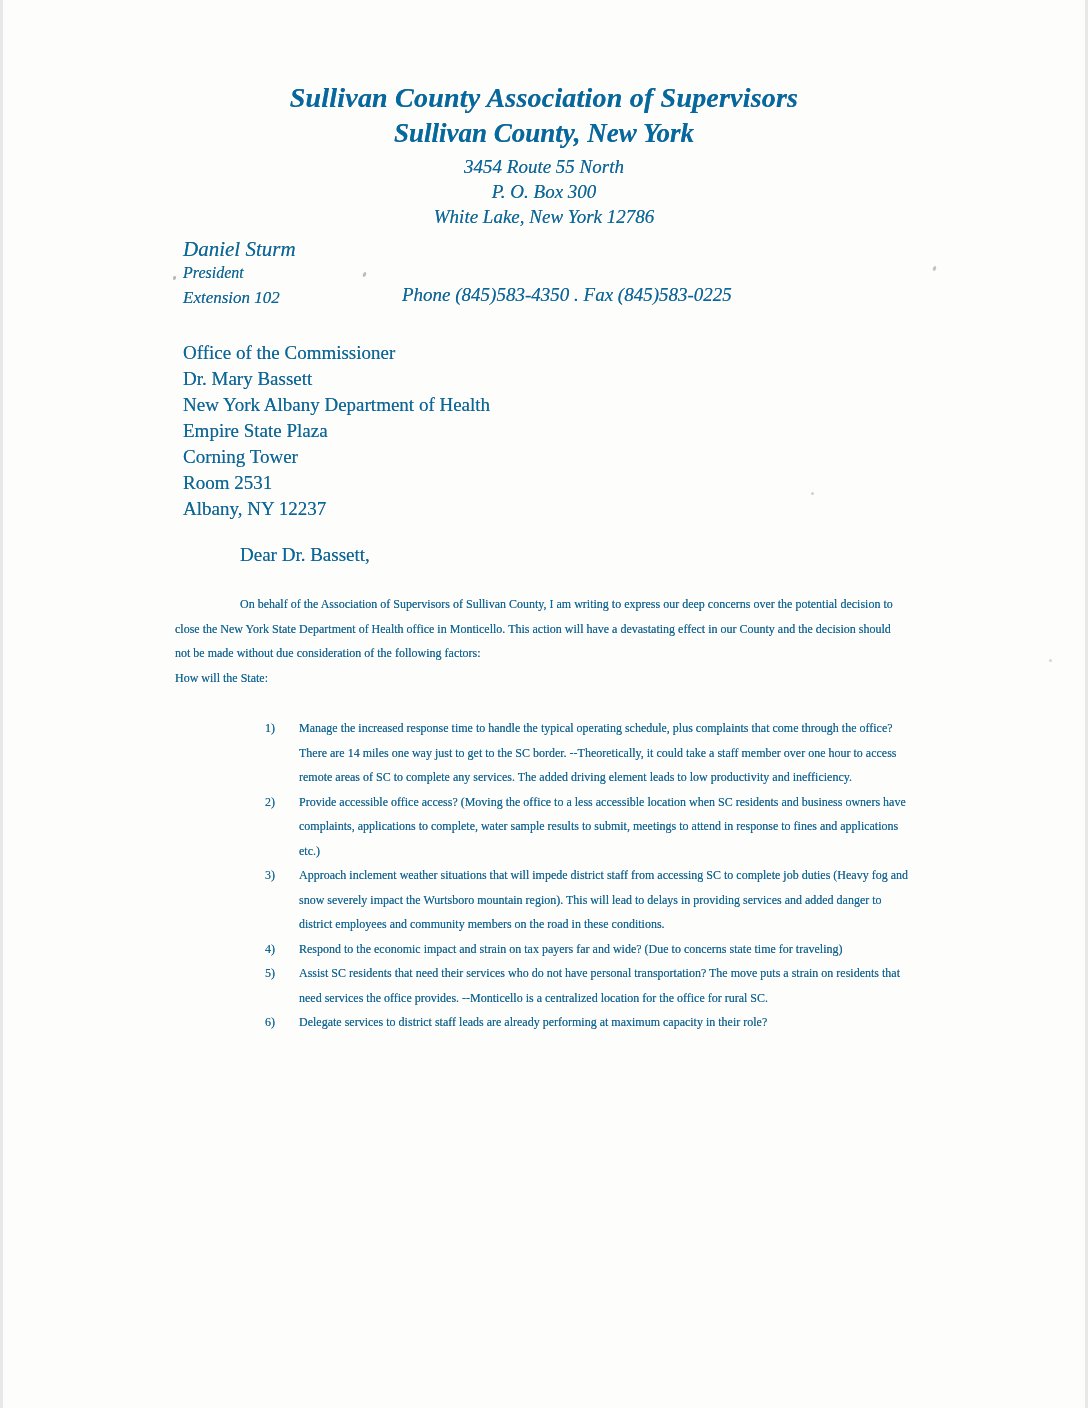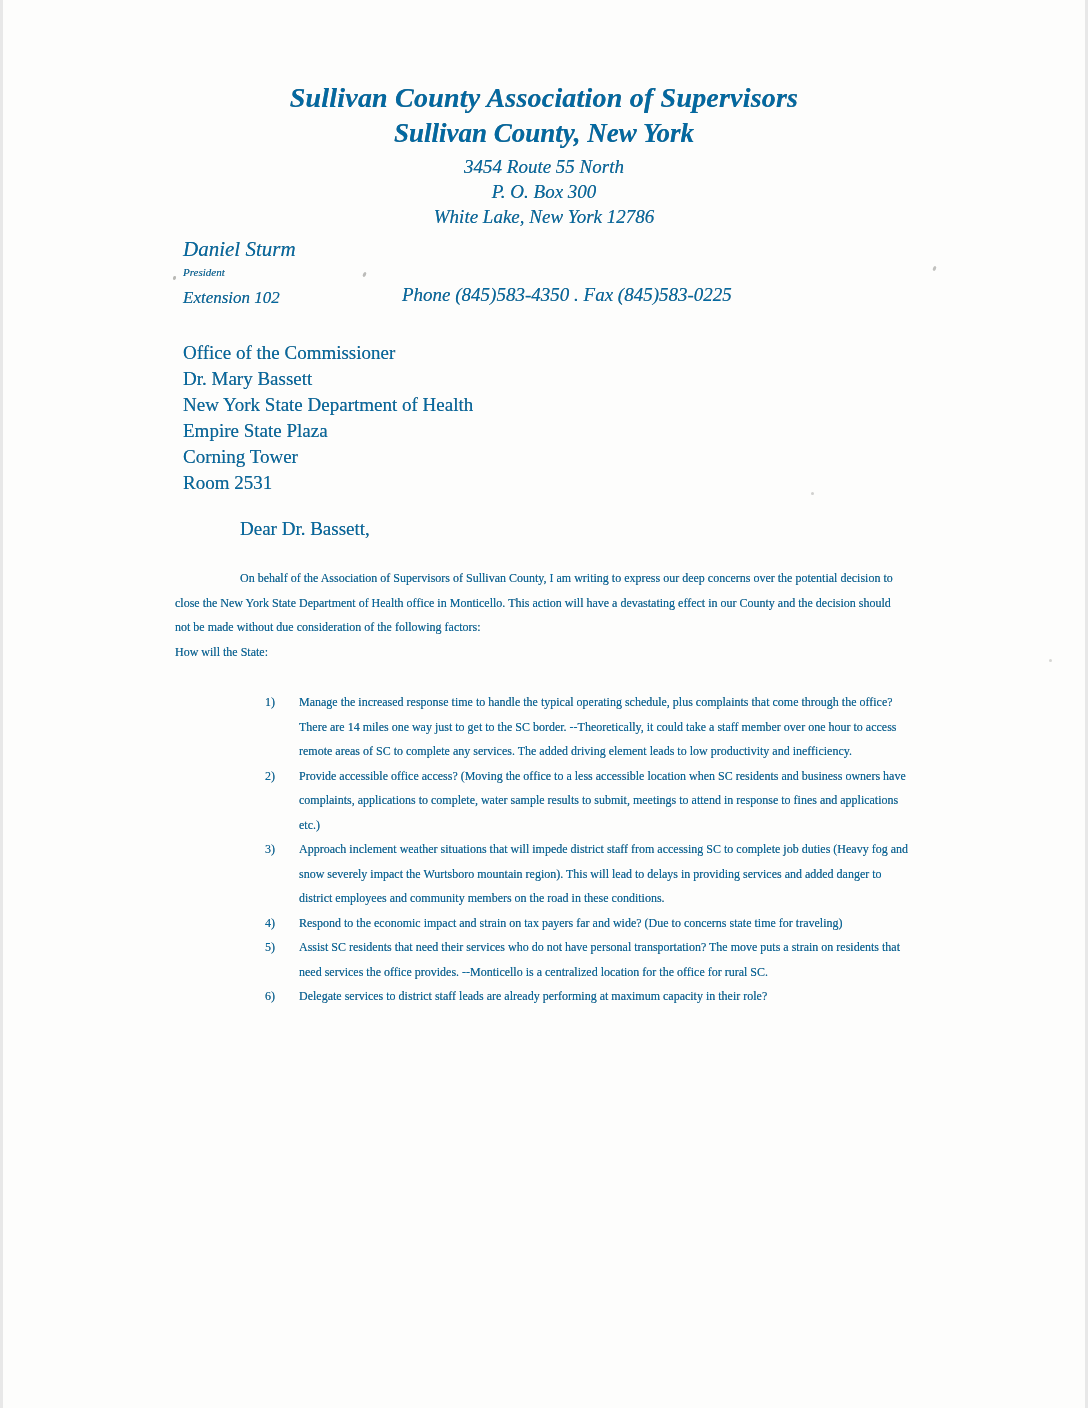--- a/index.html
+++ b/index.html
@@ -17,21 +17,21 @@
   }
   
   .letterhead { padding-top: 82px; text-align: center; font-style: italic; }
   .org-line1 { font-size: 28px; font-weight: bold; letter-spacing: 0.2px; }
   .org-line2 { font-size: 27px; font-weight: bold; margin-top: 4px; }
   .addr-line { font-size: 19px; line-height: 25px; }
   .addr-block { margin-top: 5px; }
   
   .contact-block { margin: 8px 0 0 180px; font-style: italic; text-align: left; }
   .contact-name { font-size: 21px; line-height: 24px; }
-  .contact-title { font-size: 11px; line-height: 21px; margin-top: 1px; }
+  .contact-title { font-size: 16px; line-height: 21px; margin-top: 1px; }
   .ext-row { position: relative; margin-top: 3px; font-size: 17px; line-height: 23px; }
   .phone-line {
     position: absolute; left: 219px; top: -3px;
     font-size: 19px; white-space: nowrap; font-style: italic;
   }
   
   .recipient { margin: 31px 0 0 180px; font-weight: normal; font-size: 19px; line-height: 26px; }
   
   .salutation { margin: 22px 0 0 237px; font-size: 19px; font-family: Liberation Serif, serif; }
   .letter-body { margin: 26px 176px 0 172px; font-size: 12px; line-height: 24.5px; }
@@ -69,24 +69,25 @@
     <div class="contact-title">President</div>
     <div class="ext-row">
       <span>Extension 102</span>
       <span class="phone-line">Phone (845)583-4350  .  Fax (845)583-0225</span>
     </div>
   </div>
 
   <div class="recipient">
     <div>Office of the Commissioner</div>
     <div>Dr. Mary Bassett</div>
-    <div>New York State Department of Health</div>
+    <div>New York Albany Department of Health</div>
     <div>Empire State Plaza</div>
     <div>Corning Tower</div>
     <div>Room 2531</div>
+    <div>Albany, NY 12237</div>
   </div>
 
   <div class="salutation">Dear Dr. Bassett,</div>
 
   <div class="letter-body">
     <p class="para-1">On behalf of the Association of Supervisors of Sullivan County, I am writing to express our deep concerns over the potential decision to close the New York State Department of Health office in Monticello. This action will have a devastating effect in our County and the decision should not be made without due consideration of the following factors:</p>
     <p class="lead-in">How will the State:</p>
 
     <ul class="num-list">
       <li class="num-item">

